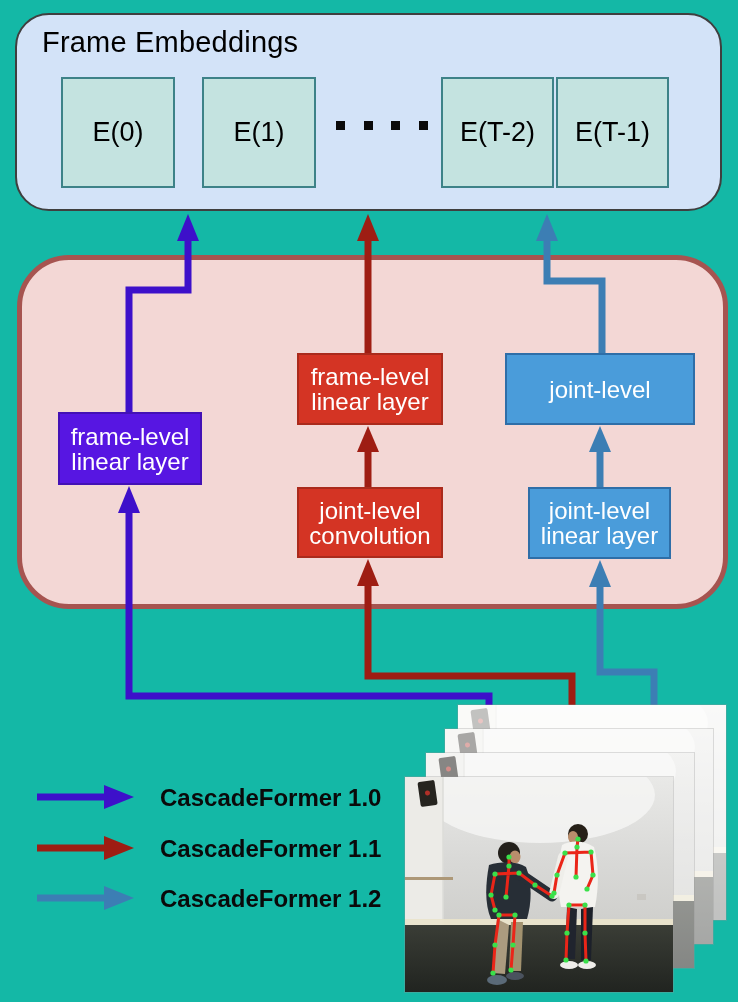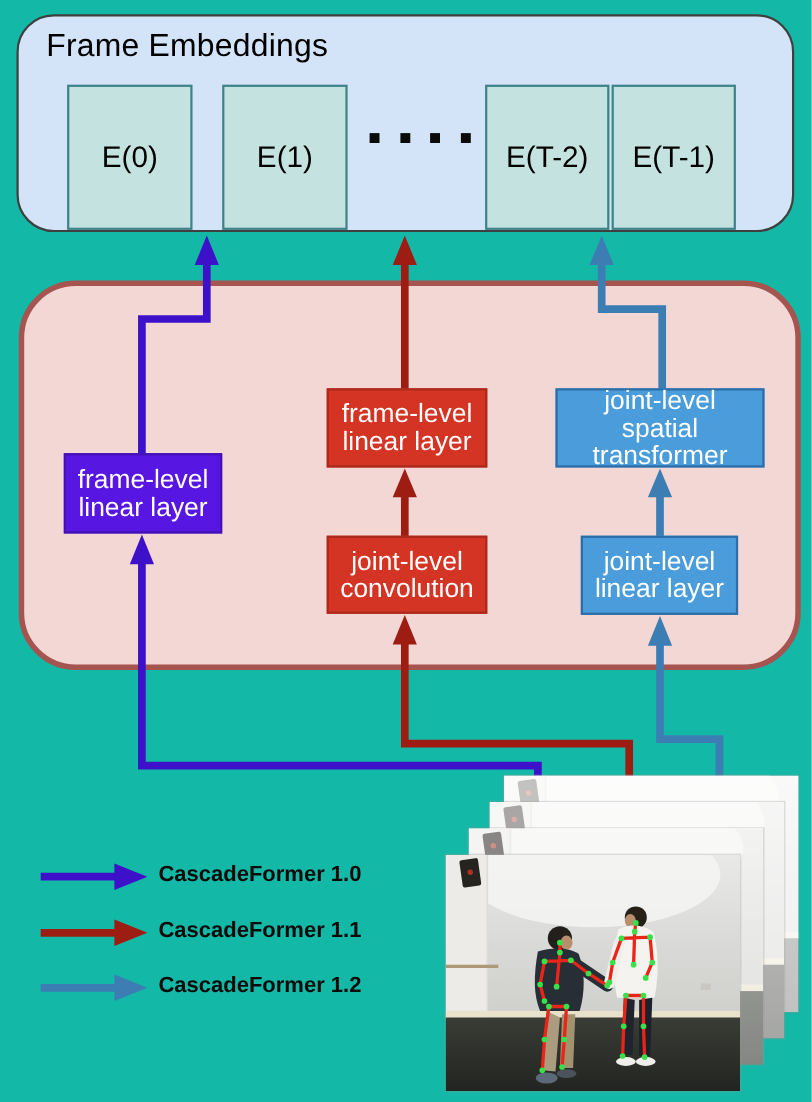--- a/index.html
+++ b/index.html
@@ -13,38 +13,38 @@
     background:#d3e3f8;border:2.5px solid #3f3f3f;border-radius:34px;z-index:1;
   }
   .backbone-container{
     position:absolute;left:17px;top:255px;width:701px;height:344px;
     background:#f3d7d5;border:5px solid #a65450;border-radius:52px;z-index:1;
   }
   .embeddings-title{
     position:absolute;left:42px;top:26px;font-size:29px;color:#000;z-index:3;letter-spacing:.2px;
   }
   .ecell{
-    position:absolute;top:77px;height:132px;display:flex;align-items:center;justify-content:center;
+    position:absolute;top:77px;height:111px;display:flex;align-items:center;justify-content:center;
     background:#c4e3e0;border:2px solid #3d8288;color:#000;font-size:27px;z-index:3;box-sizing:border-box;
   }
   .dots{position:absolute;left:336px;top:121px;width:92px;display:flex;justify-content:space-between;z-index:3;}
   .dot{width:9px;height:9px;background:#0a0a0a;}
   
   .module{
     position:absolute;display:flex;flex-direction:column;align-items:center;justify-content:center;
     color:#ffffff;font-size:24px;line-height:25px;text-align:center;z-index:3;box-sizing:border-box;
   }
   .purple-box{background:#5716e2;border:2px solid #4311b5;}
   .red-box{background:#d43424;border:2px solid #aa2a1c;}
   .blue-box{background:#4a9cda;border:2px solid #2e6ea8;}
   
   .arrows-svg{position:absolute;left:0;top:0;width:738px;height:1002px;z-index:2;pointer-events:none;}
   
   .legend-label{
-    position:absolute;left:144px;font-size:20px;font-weight:bold;color:#0a0a0a;z-index:3;white-space:nowrap;
+    position:absolute;left:160px;font-size:24px;font-weight:bold;color:#0a0a0a;z-index:3;white-space:nowrap;
   }
   
   .frame{
     position:absolute;width:268px;height:215px;overflow:hidden;
     box-shadow:0 0 0 1px rgba(150,150,150,.3);
   }
   .frame svg{display:block;}
   .veil{position:absolute;left:0;top:0;right:0;bottom:0;background:#ffffff;}
   .f4{left:458px;top:705px;z-index:3;}
   .f3{left:445px;top:729px;z-index:4;}
@@ -178,21 +178,20 @@
   <div class="module red-box" style="left:297px;top:353px;width:146px;height:72px;">
     <span>frame-level</span>
     <span>linear layer</span>
   </div>
   <div class="module red-box" style="left:297px;top:487px;width:146px;height:71px;">
     <span>joint-level</span>
     <span>convolution</span>
   </div>
   <div class="module blue-box" style="left:505px;top:353px;width:190px;height:72px;">
     <span>joint-level</span>
-    <span>spatial transformer</span>
   </div>
   <div class="module blue-box" style="left:528px;top:487px;width:143px;height:72px;">
     <span>joint-level</span>
     <span>linear layer</span>
   </div>
 
   <svg class="arrows-svg" viewBox="0 0 738 1002">
 
     <g stroke="#3d10ca" fill="#3d10ca">
       <path d="M129,414 V290 H188 V238" fill="none" stroke-width="7"></path>

